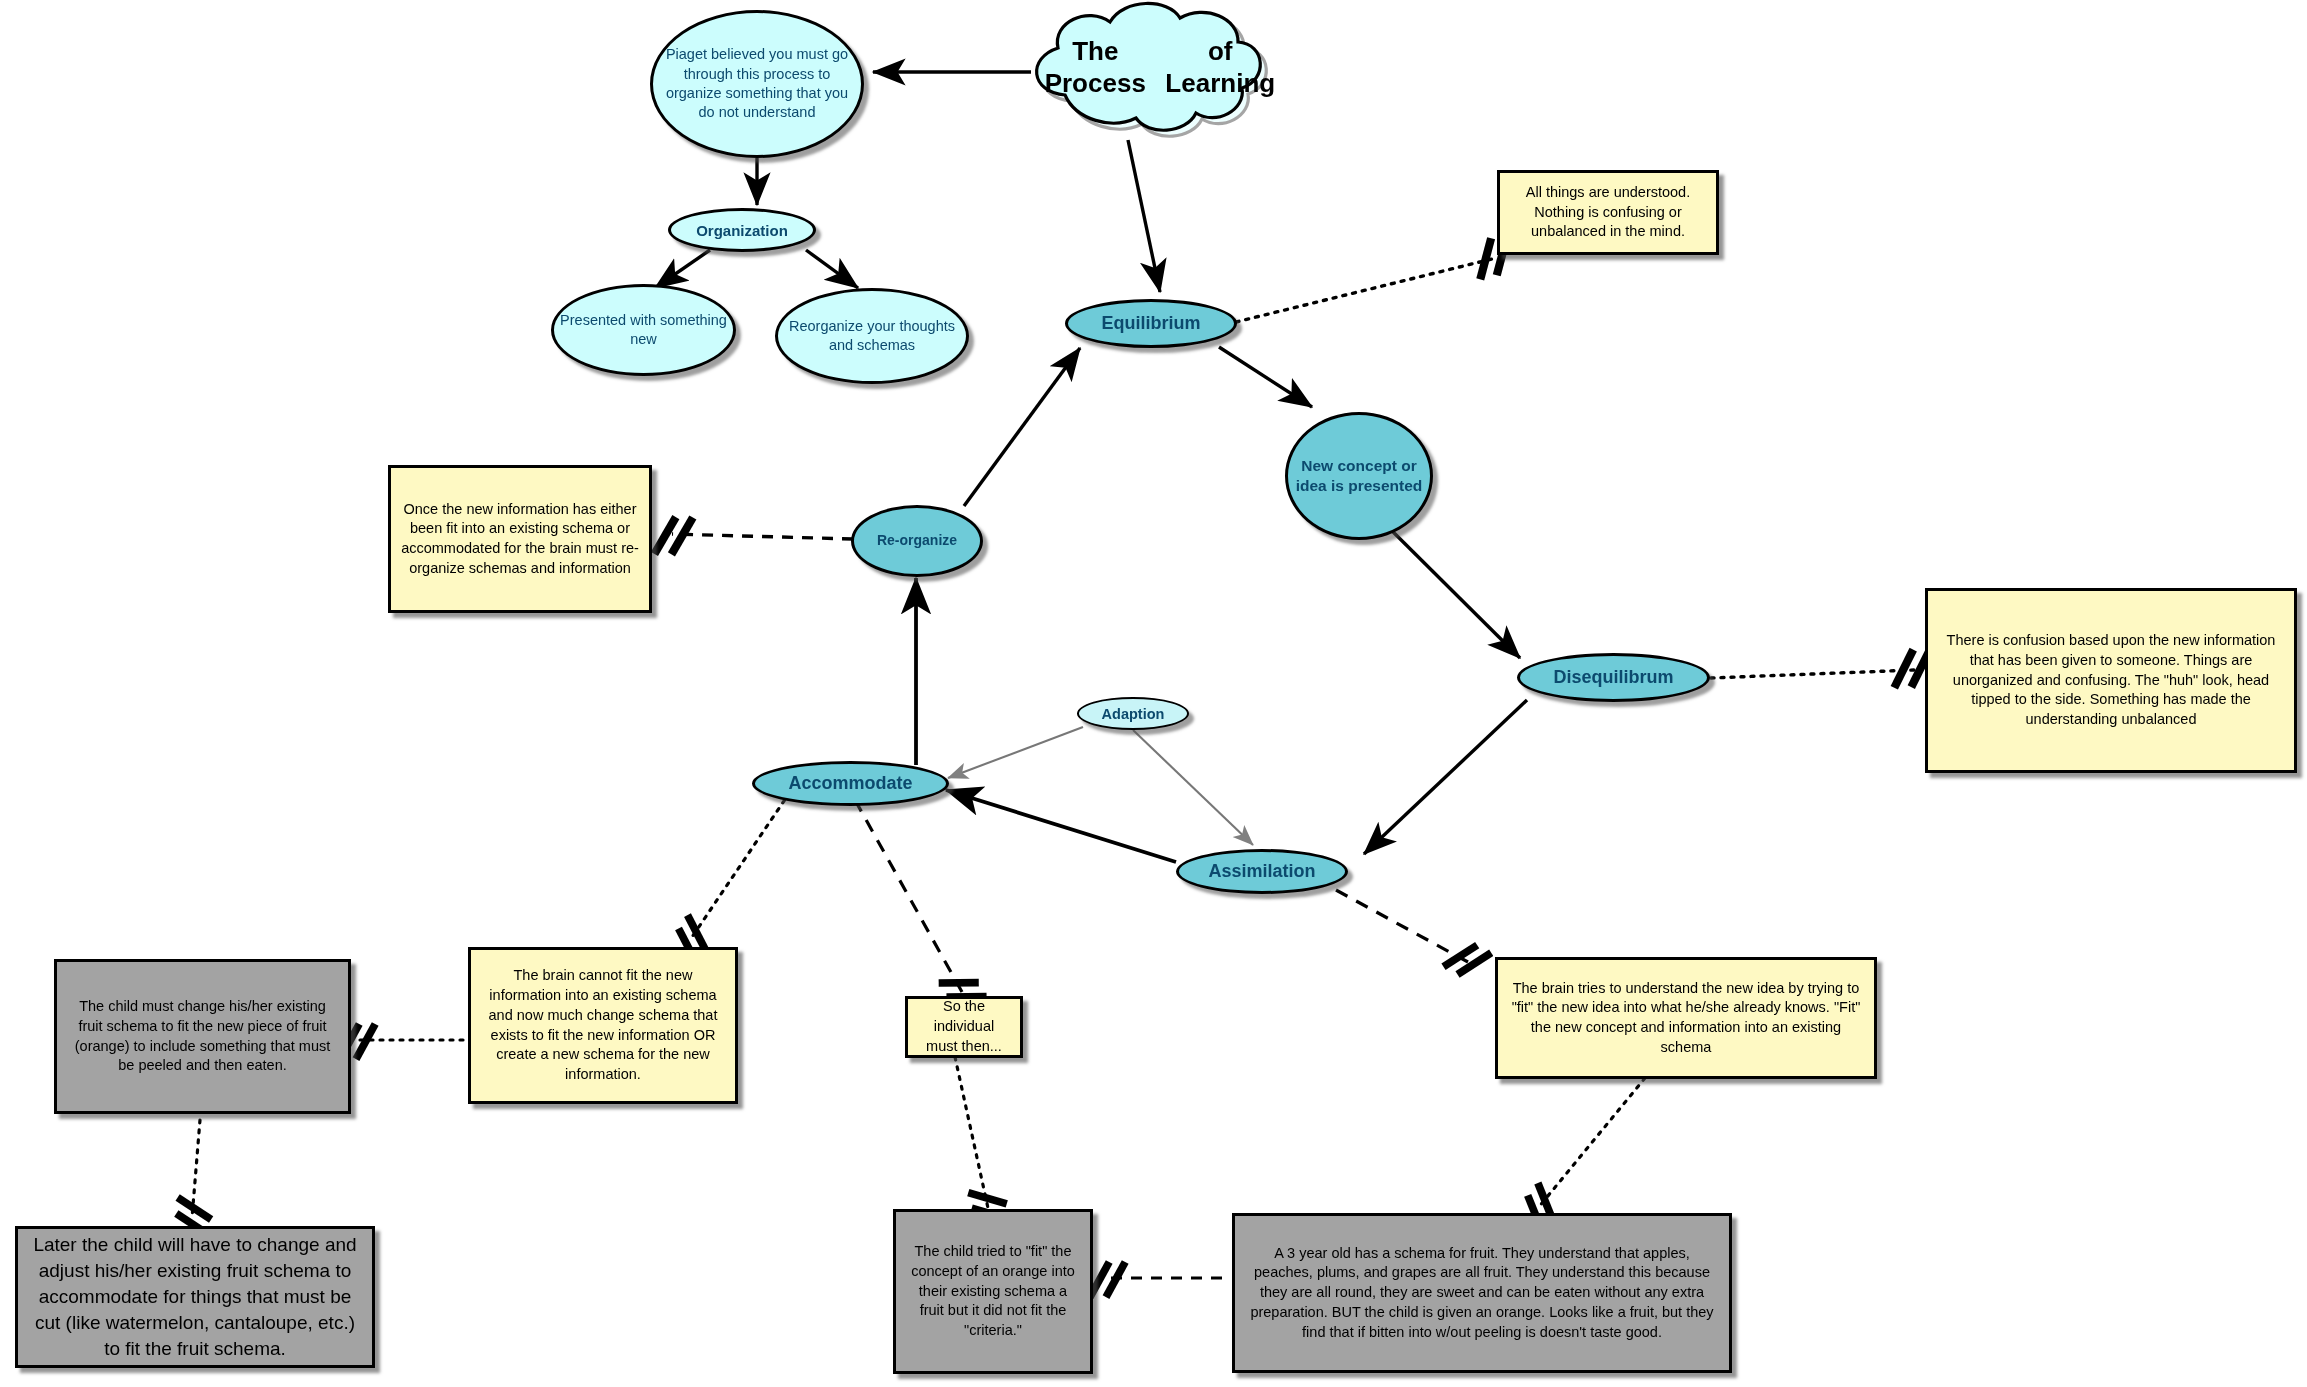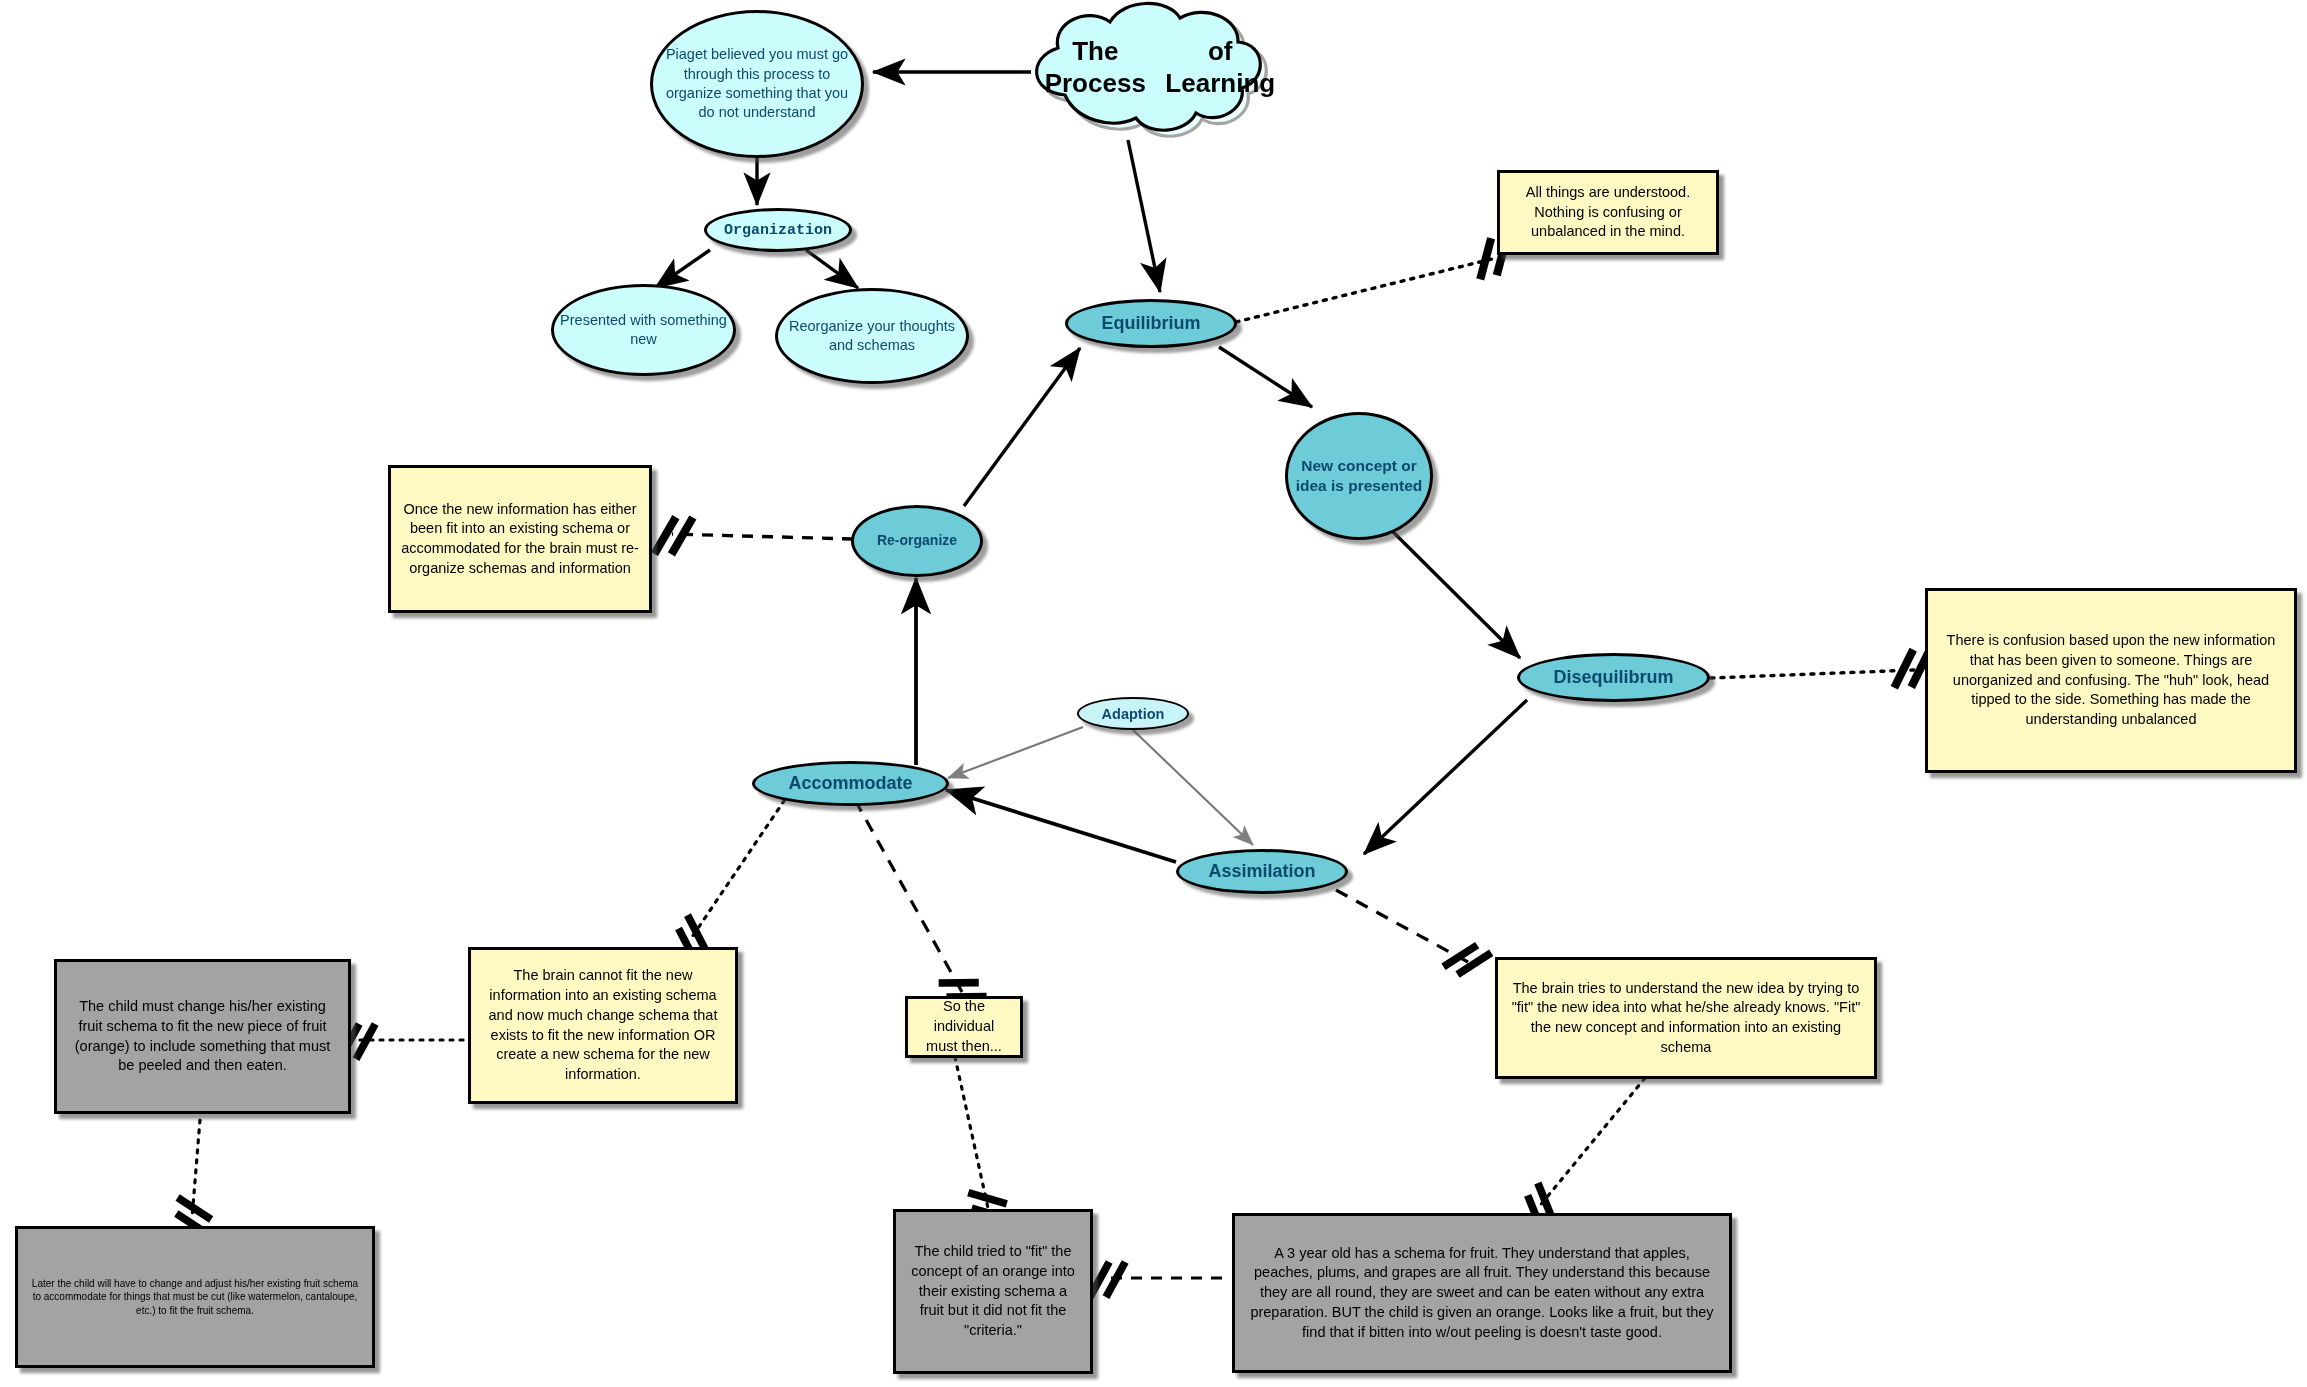--- a/index.html
+++ b/index.html
@@ -244,21 +244,21 @@
       <span>The Process</span>
         <br>
       <span>of Learning</span>
     </div>
   </div>
 
   <div class="node ellipse ell-pale" style="left:650px; top:10px; width:214px; height:148px; font-size:14.5px; line-height:1.33;">
     <span>Piaget believed you must go through this process to organize something that you do not understand</span>
   </div>
 
-  <div class="node ellipse ell-pale" style="left:704px; top:208px; width:148px; height:44px; font-size:15px; font-weight:bold;font-family:Liberation Mono, monospace;">
+  <div class="node ellipse ell-pale" style="left:668px; top:208px; width:148px; height:44px; font-size:15px; font-weight:bold;">
     <span>Organization</span>
   </div>
 
   <div class="node ellipse ell-pale" style="left:551px; top:284px; width:185px; height:92px; font-size:14.5px; line-height:1.33;">
     <span>Presented with something new</span>
   </div>
 
   <div class="node ellipse ell-pale" style="left:775px; top:288px; width:194px; height:96px; font-size:14.5px; line-height:1.33;">
     <span>Reorganize your thoughts and schemas</span>
   </div>
@@ -312,21 +312,21 @@
   </div>
 
   <div class="note note-cyan" style="left:905px; top:996px; width:118px; height:62px; font-size:14.5px; line-height:1.36;">
     <span>So the individual must then...</span>
   </div>
 
   <div class="note note-cyan" style="left:1495px; top:957px; width:382px; height:122px; font-size:14.5px; line-height:1.36;">
     <span>The brain tries to understand the new idea by trying to "fit" the new idea into what he/she already knows. "Fit" the new concept and information into an existing schema</span>
   </div>
 
-  <div class="note note-gray" style="left:15px; top:1226px; width:360px; height:142px; font-size:10px; line-height:1.36;">
+  <div class="note note-gray" style="left:15px; top:1226px; width:360px; height:142px; font-size:19px; line-height:1.36;">
     <span>Later the child will have to change and adjust his/her existing fruit schema to accommodate for things that must be cut (like watermelon, cantaloupe, etc.) to fit the fruit schema.</span>
   </div>
 
   <div class="note note-gray" style="left:893px; top:1209px; width:200px; height:165px; font-size:14.5px; line-height:1.36;">
     <span>The child tried to "fit" the concept of an orange into their existing schema a fruit but it did not fit the "criteria."</span>
   </div>
 
   <div class="note note-gray" style="left:1232px; top:1213px; width:500px; height:160px; font-size:14.5px; line-height:1.36;justify-content:center;">
     <span>A 3 year old has a schema for fruit. They understand that apples, peaches, plums, and grapes are all fruit. They understand this because they are all round, they are sweet and can be eaten without any extra preparation. BUT the child is given an orange. Looks like a fruit, but they find that if bitten into w/out peeling is doesn't taste good.</span>
   </div>

